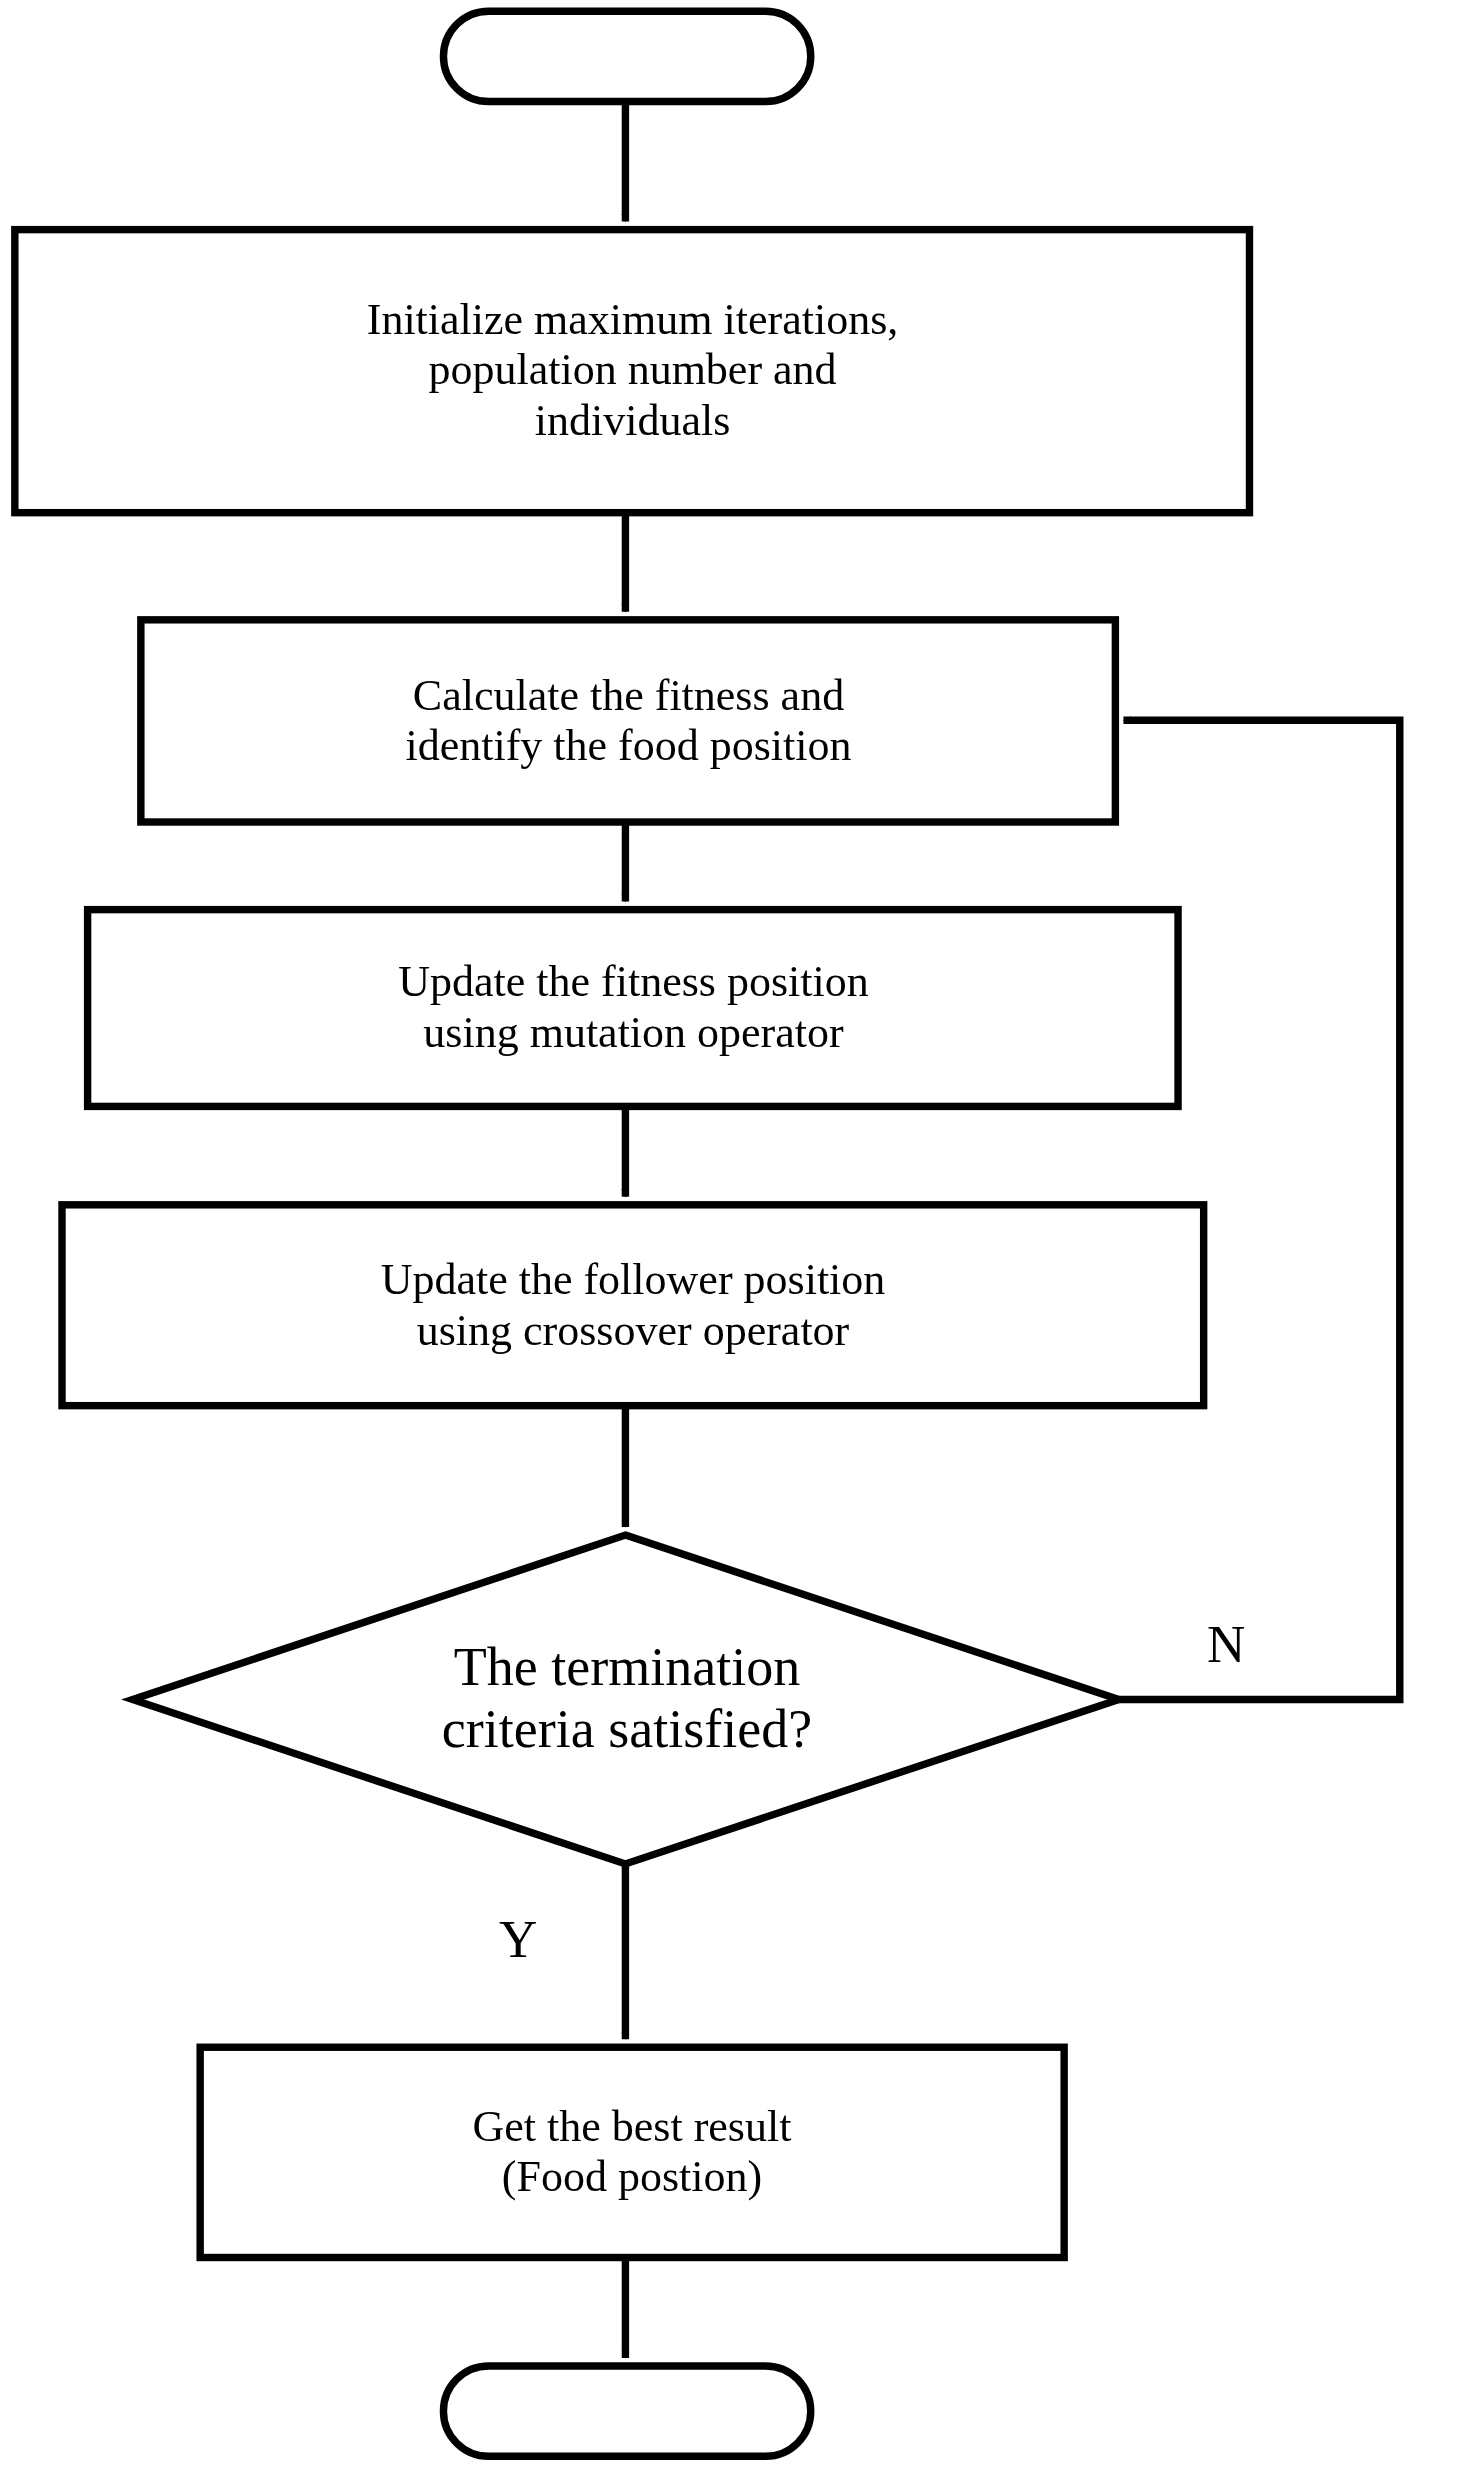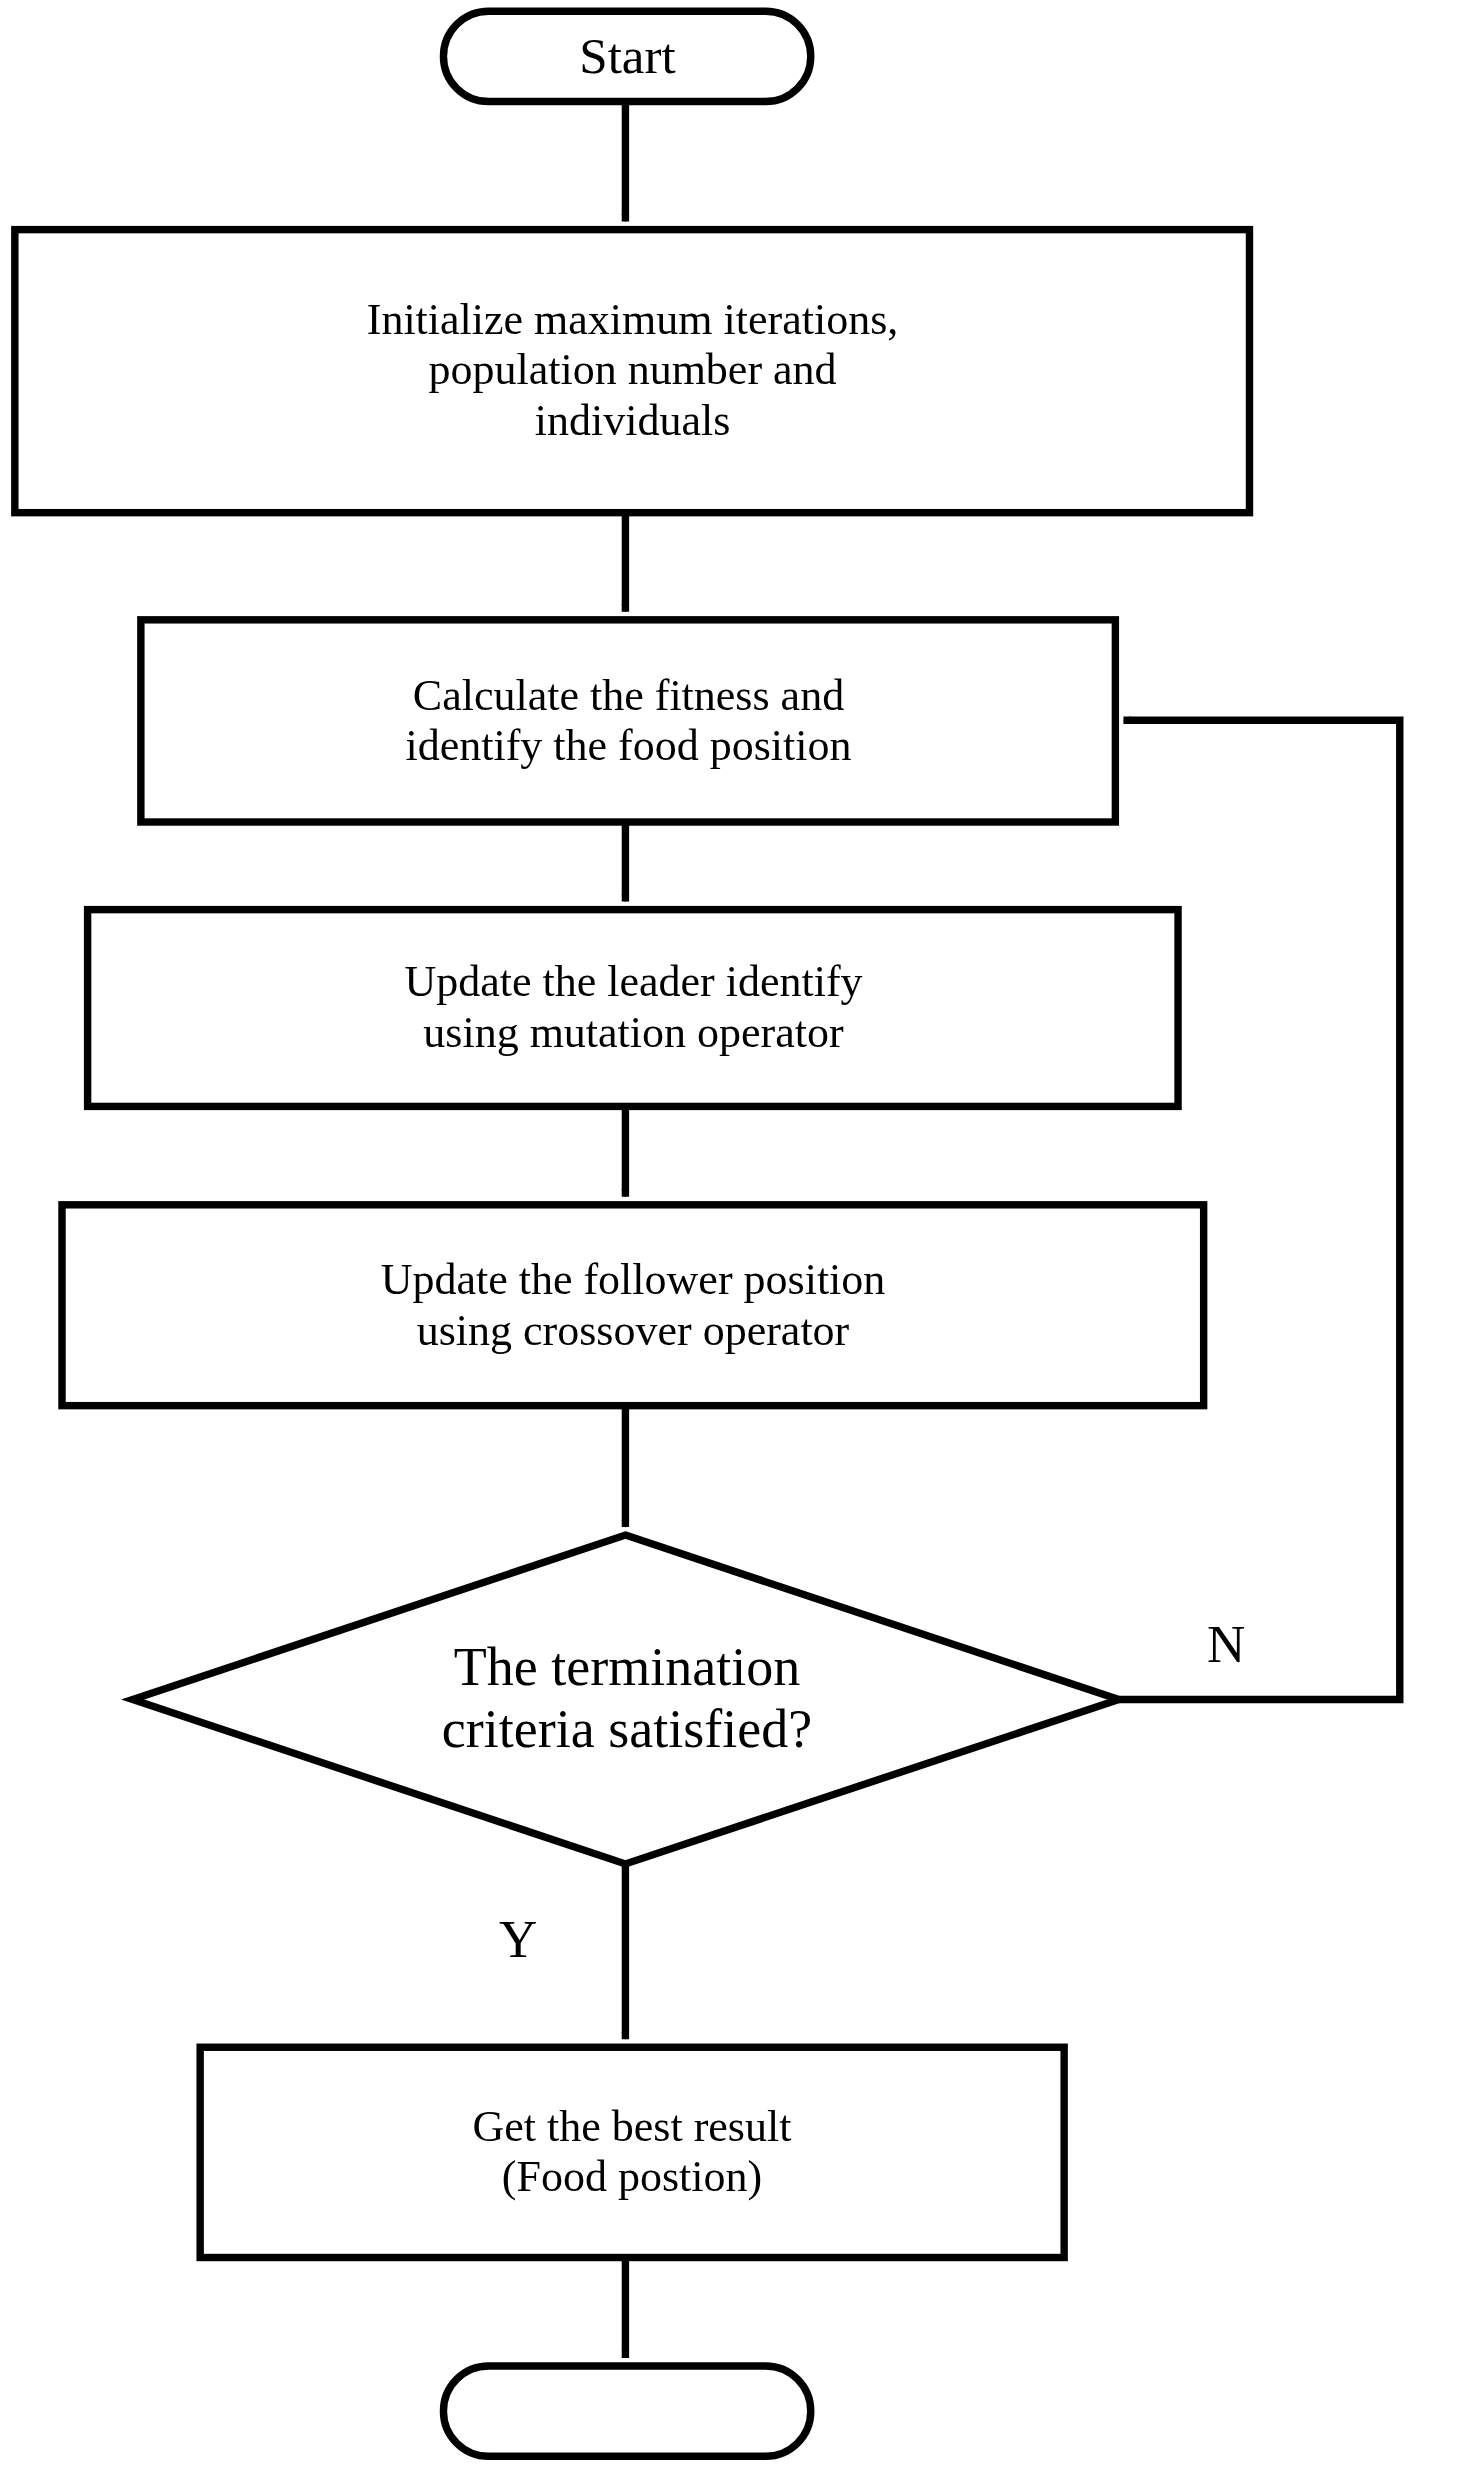--- a/index.html
+++ b/index.html
@@ -91,30 +91,29 @@
 
     <line x1="928" y1="2085" x2="928" y2="2265" stroke="#000000" stroke-width="11" marker-end="url(#arrow)"></line>
 
     <line x1="928" y1="2765" x2="928" y2="3025" stroke="#000000" stroke-width="11" marker-end="url(#arrow)"></line>
 
     <line x1="928" y1="3349" x2="928" y2="3498" stroke="#000000" stroke-width="11" marker-end="url(#arrow)"></line>
 
     <path d="M1660,2521 L2077,2521 L2077,1068 L1667,1068" fill="none" stroke="#000000" stroke-width="11" marker-end="url(#arrow)"></path>
   </svg>
 
-  <div class="node-text terminator-text" style="left:444px; top:10.8px; width:367px; height:90px;">Start</div>
 
   <div class="node-text process-text" style="left:15px; top:229px; width:1235px; height:283px;">Initialize maximum iterations,
 population number and
 individuals</div>
 
   <div class="node-text process-text" style="left:141px; top:620px; width:975px; height:202px;"> Calculate the fitness and
 identify the food position</div>
 
-  <div class="node-text process-text" style="left:88px; top:909px; width:1091px; height:197px;">Update the leader identify
+  <div class="node-text process-text" style="left:88px; top:909px; width:1091px; height:197px;">Update the fitness position
 using mutation operator</div>
 
   <div class="node-text process-text" style="left:62px; top:1205px; width:1142px; height:201px;">Update the follower position
 using crossover operator</div>
 
   <div class="node-text decision-text" style="left:189px; top:1588px; width:876px; height:222px;">The termination
 criteria satisfied?</div>
 
   <div class="node-text process-text" style="left:200px; top:2047px; width:864px; height:210px;">Get the best result
 (Food postion)</div>

